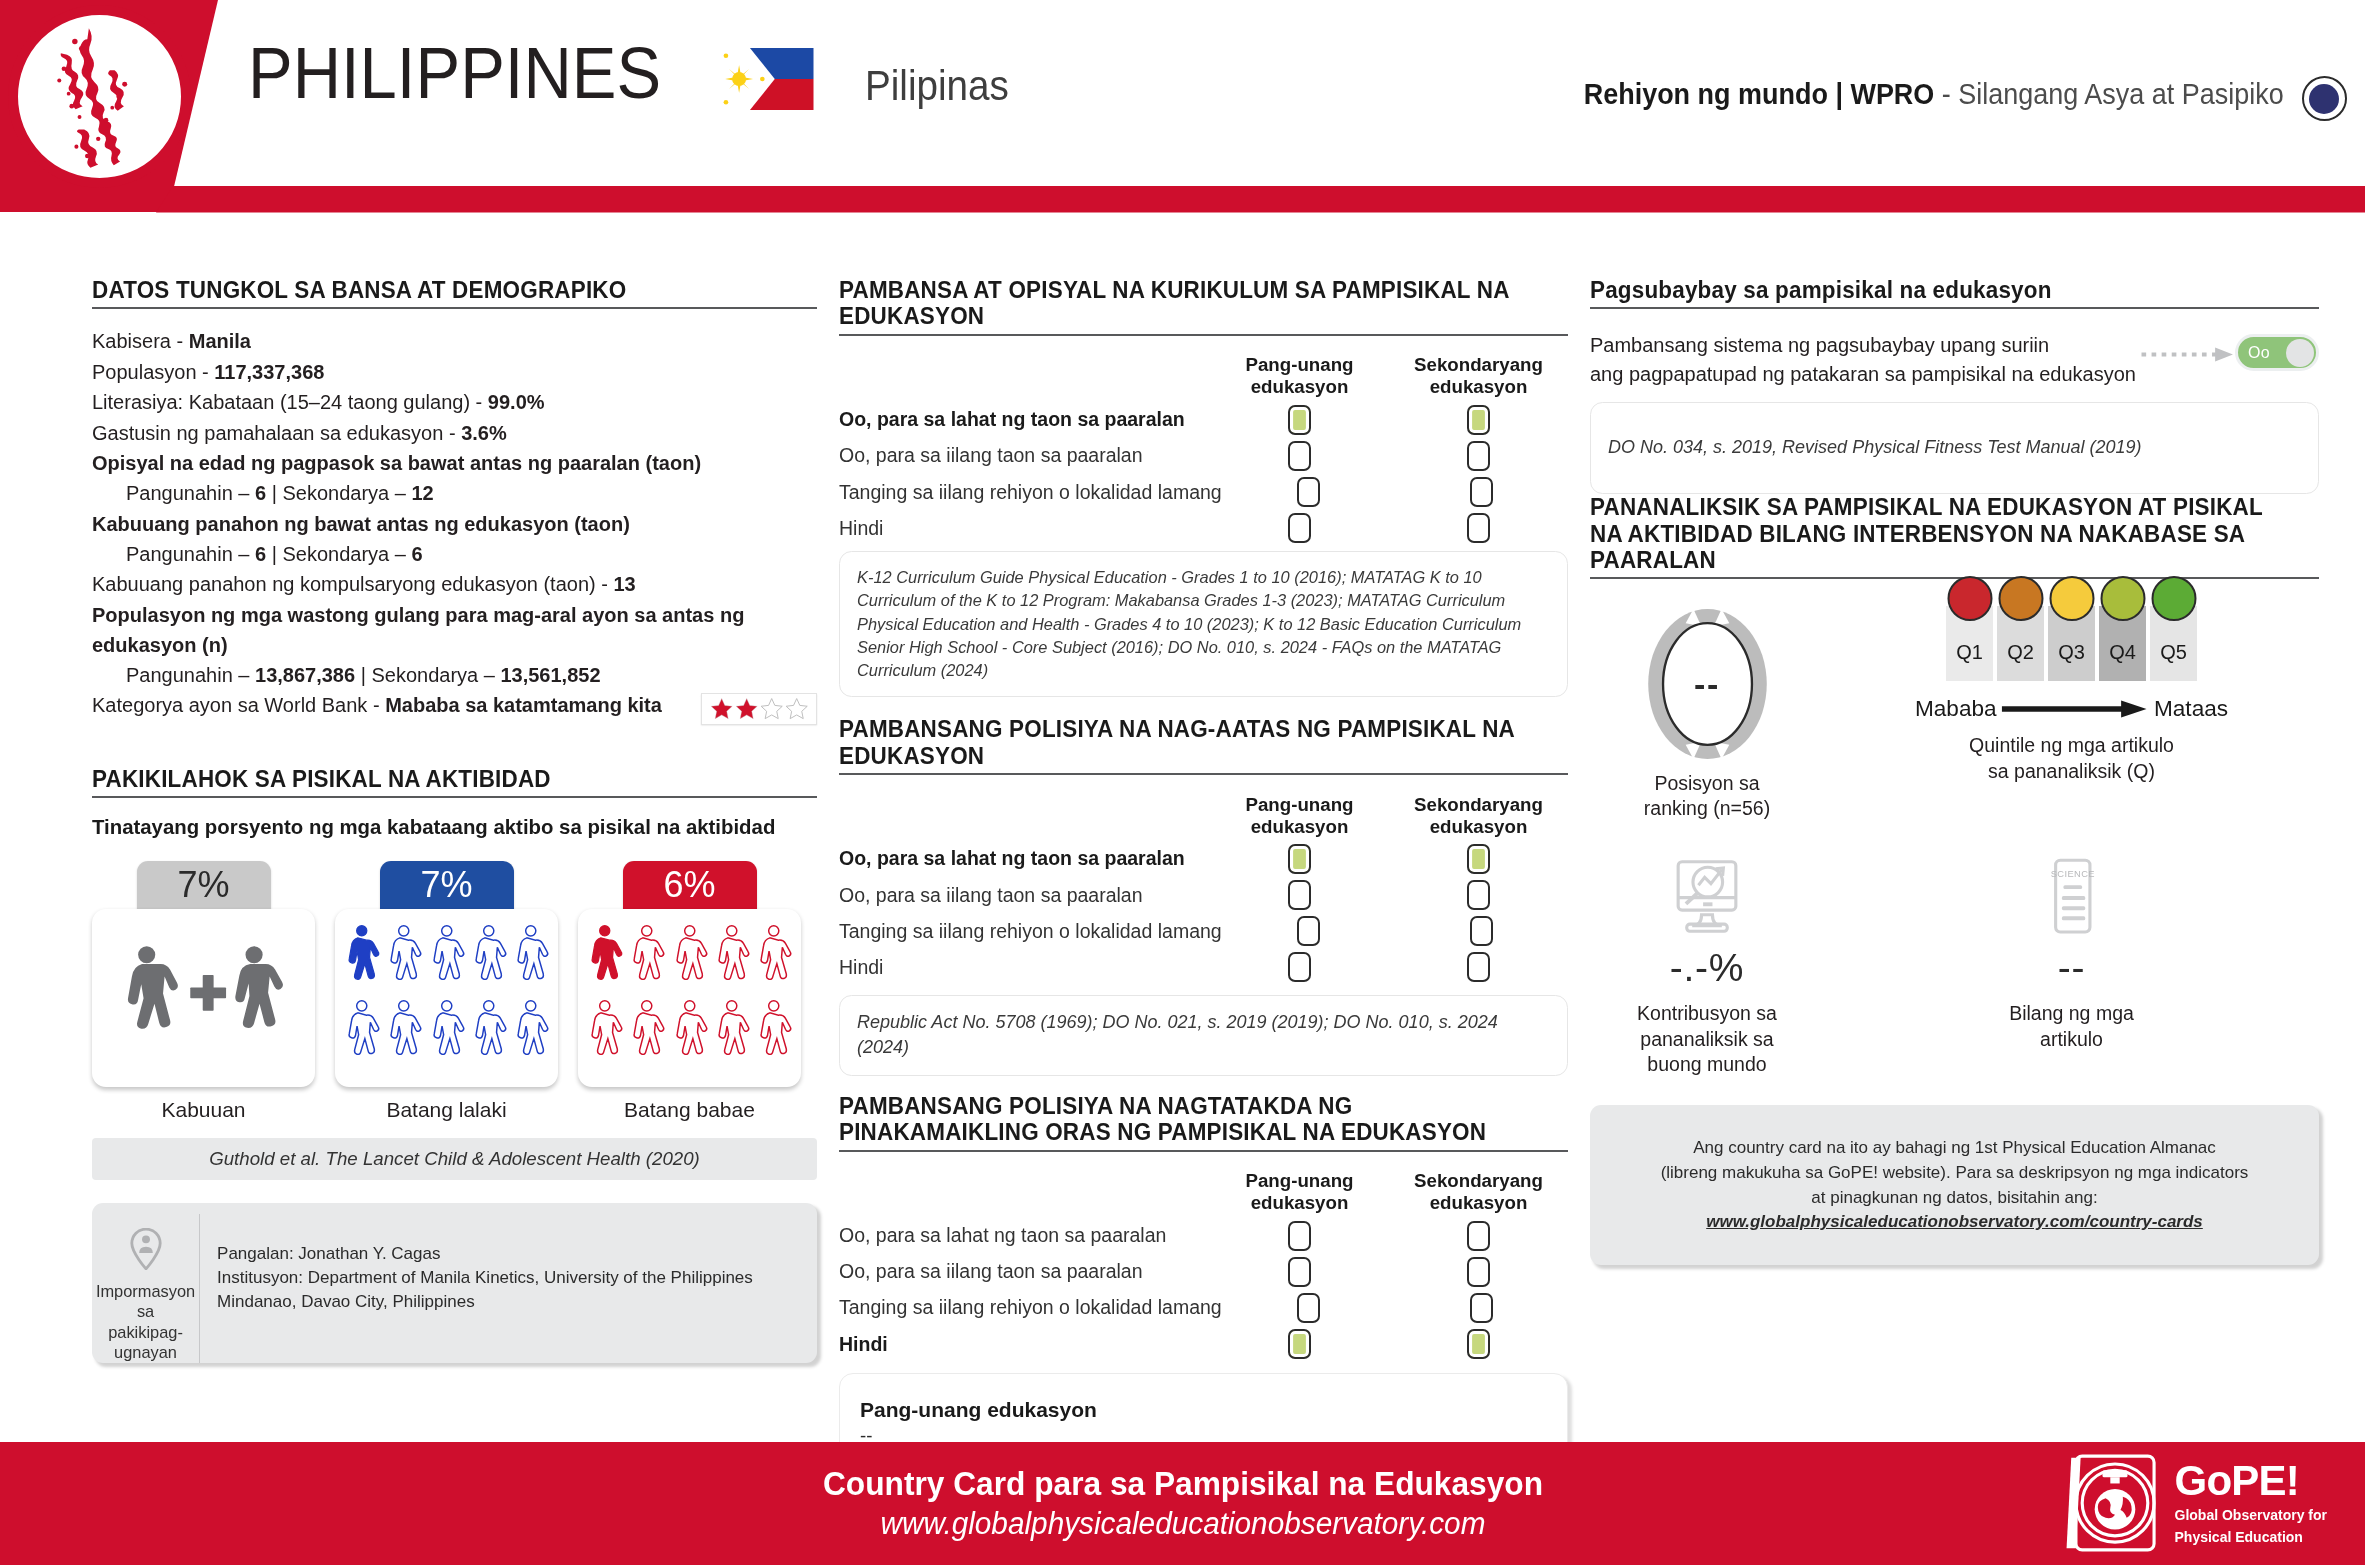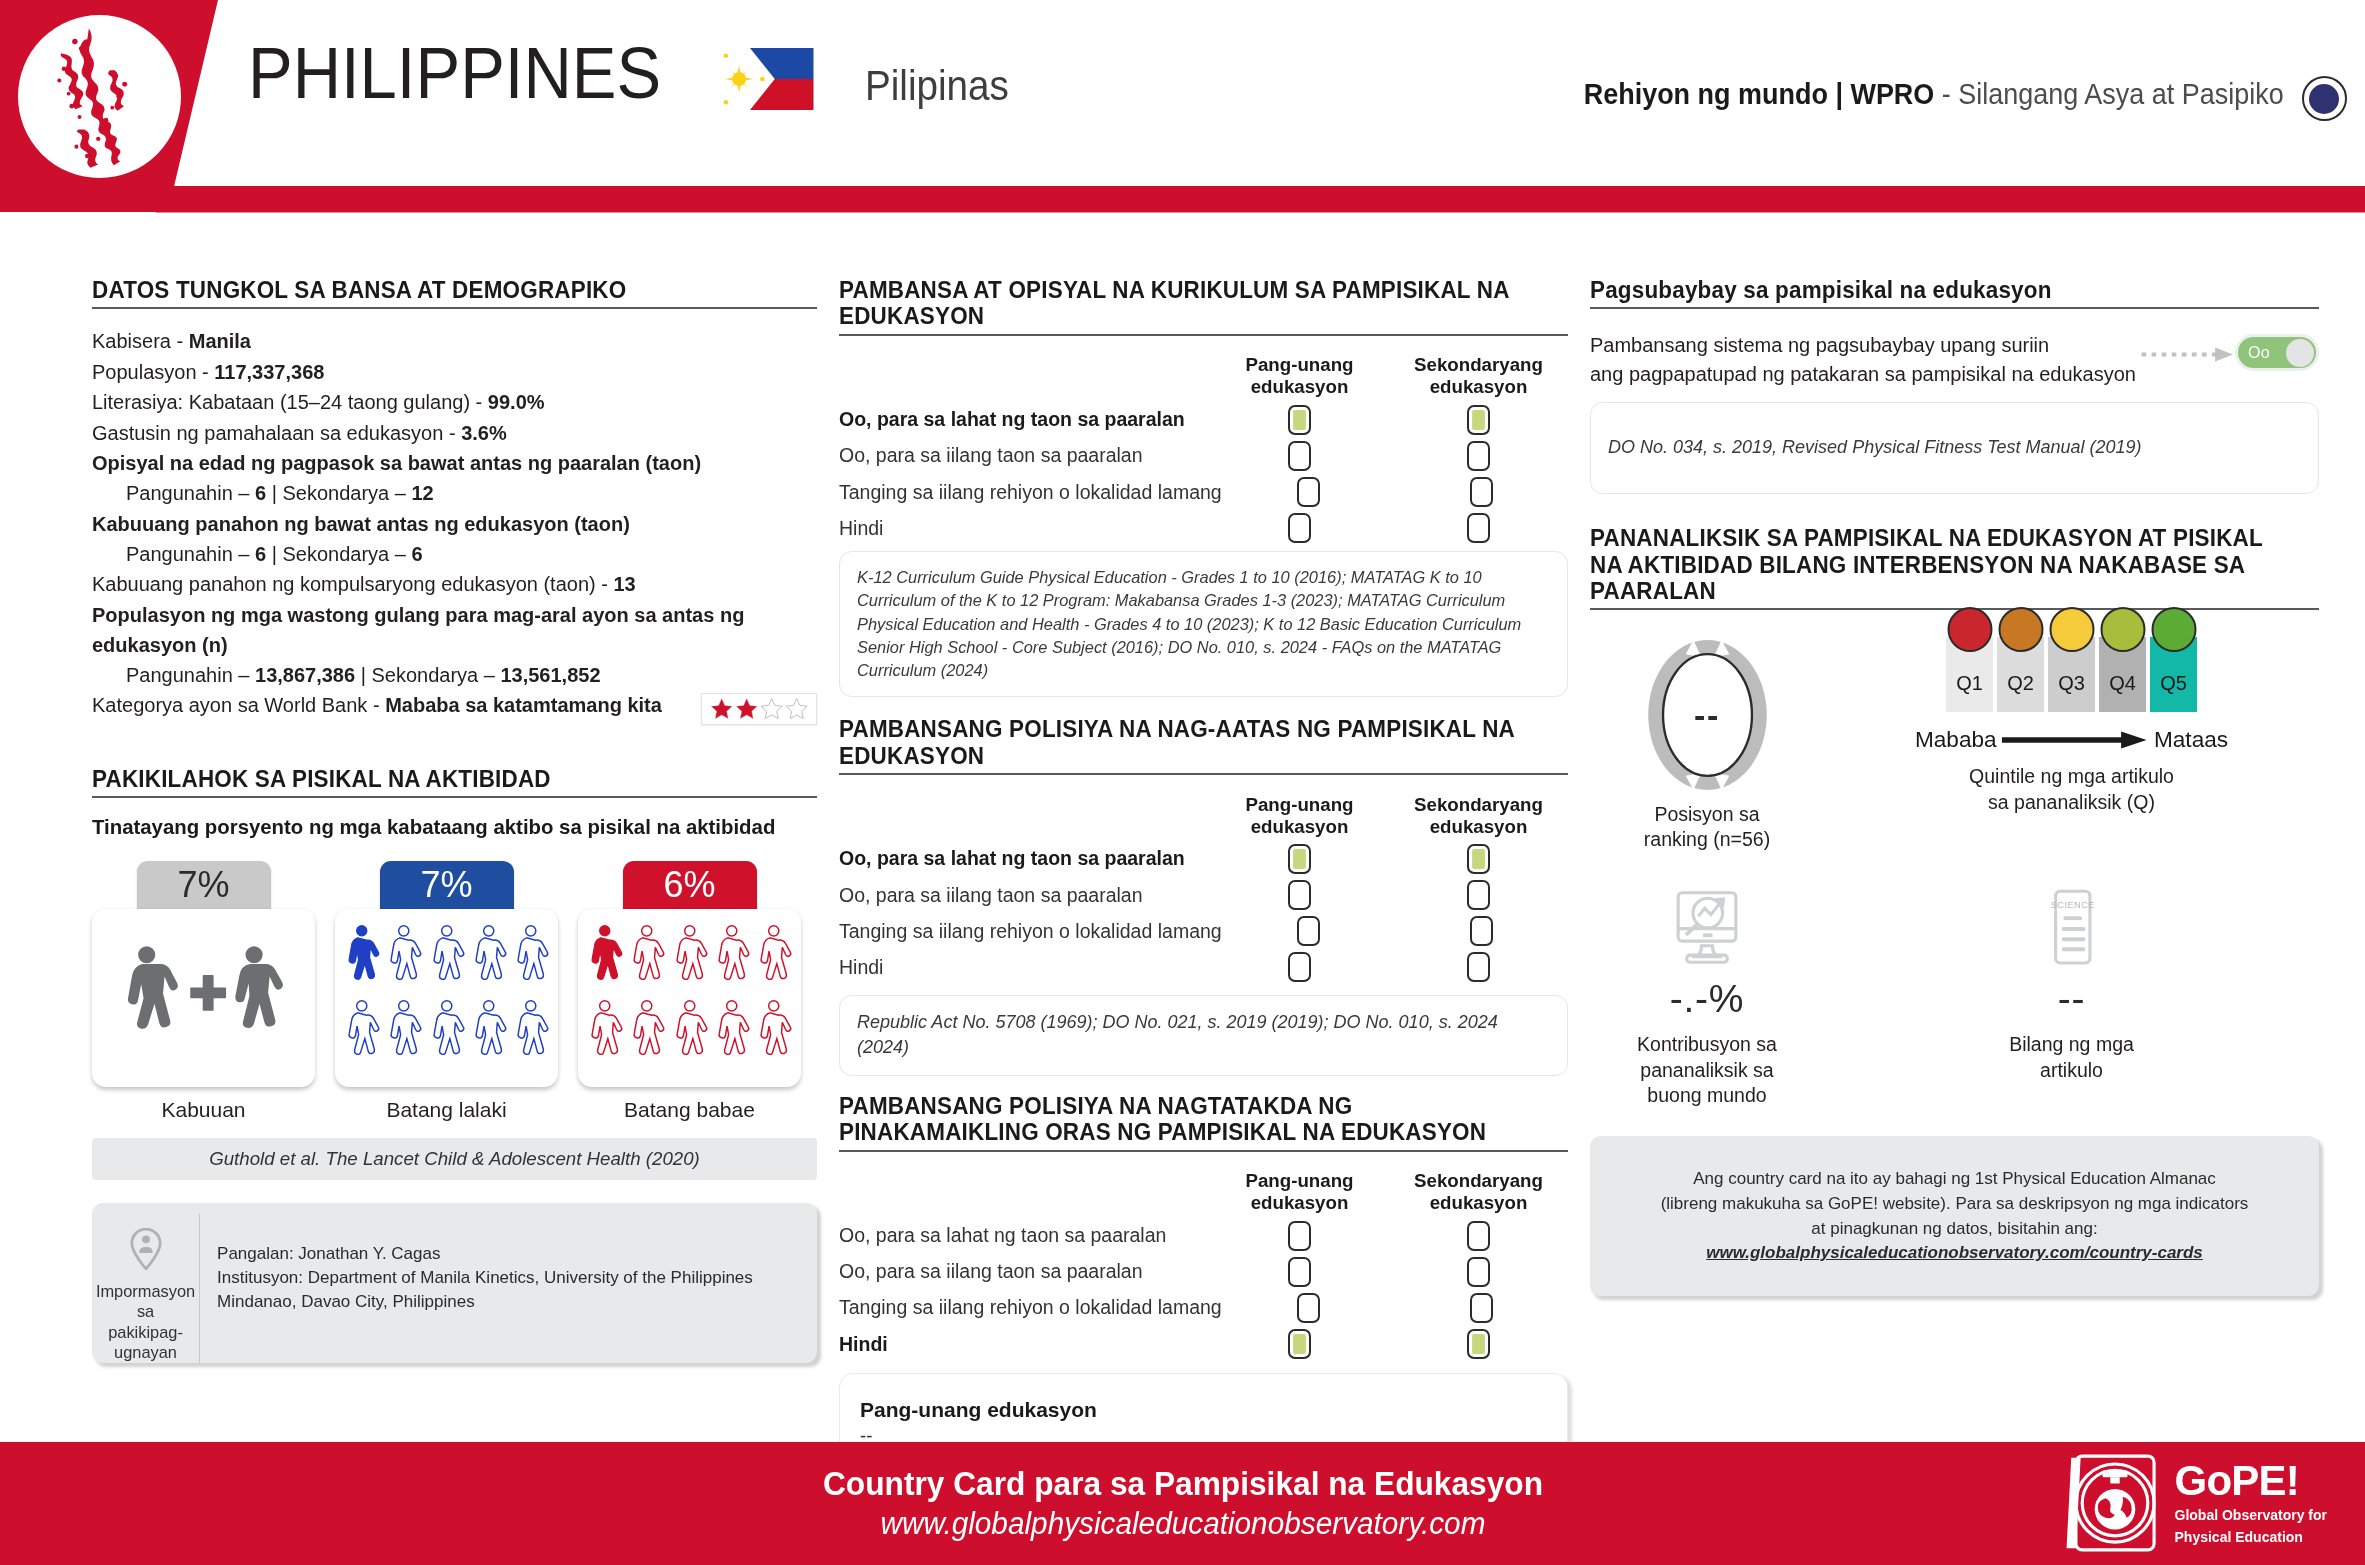--- a/index.html
+++ b/index.html
@@ -733,21 +733,21 @@
       </svg>
       <div class="toggle">
         <span class="tg-lab">Oo</span>
         <span class="knob"></span>
       </div>
     </div>
 
     <div class="note-box big" style="margin-top:14px; height:92px; display:flex; align-items:center;">DO No. 034, s. 2019, Revised Physical Fitness Test Manual (2019)</div>
   </div>
 
-  <div style="margin-top:31px">
+  <div style="">
     <div class="sec-title caps">PANANALIKSIK SA PAMPISIKAL NA EDUKASYON AT PISIKAL NA AKTIBIDAD BILANG INTERBENSYON NA NAKABASE SA PAARALAN</div>
     <div class="sec-rule"></div>
 
     <div class="res-wrap">
       <div class="res-left">
         <div class="ring">
           <svg width="125" height="156" viewBox="0 0 160 200">
             <path d="M80 4 a76 96 0 0 1 0 192 a76 96 0 0 1 0 -192 z" fill="#bcbcbc"></path>
             <path d="M62 4 L72 26 L52 22 Z" fill="#ffffff"></path>
             <path d="M98 4 L88 26 L108 22 Z" fill="#ffffff"></path>
@@ -783,21 +783,21 @@
               <div class="q-lab">Q3</div>
             </div>
           </div>
           <div class="q-item">
             <div class="q-bar" style="background:#b1b1b1">
               <div class="q-dot" style="background:#a8bd3b"></div>
               <div class="q-lab">Q4</div>
             </div>
           </div>
           <div class="q-item">
-            <div class="q-bar" style="background:#14b8a6">
+            <div class="q-bar" style="background:#e5e5e5">
               <div class="q-dot" style="background:#5cab35"></div>
               <div class="q-lab">Q5</div>
             </div>
           </div>
         </div>
 
         <div class="q-scale">
           <span class="t">Mababa</span>
           <svg width="148" height="20" viewBox="0 0 190 26">
             <line x1="0" y1="13" x2="160" y2="13" stroke="#1a1a1a" stroke-width="7"></line>

